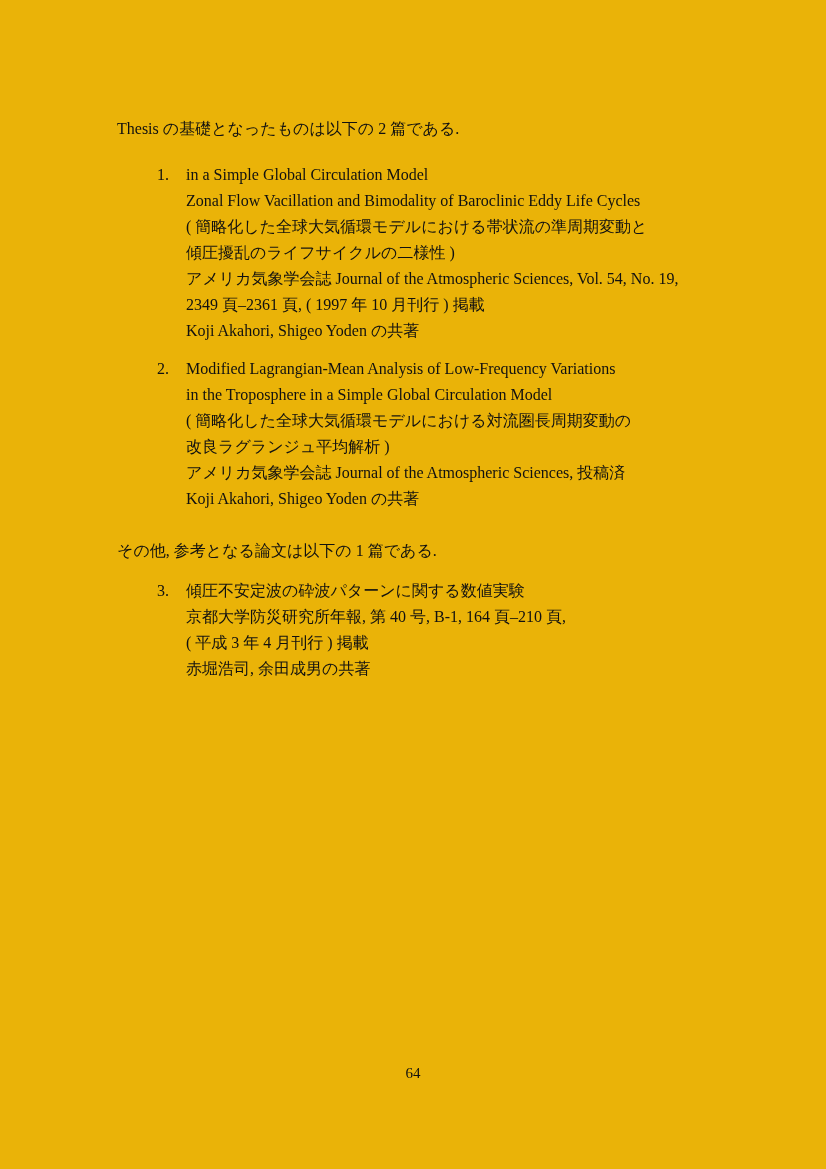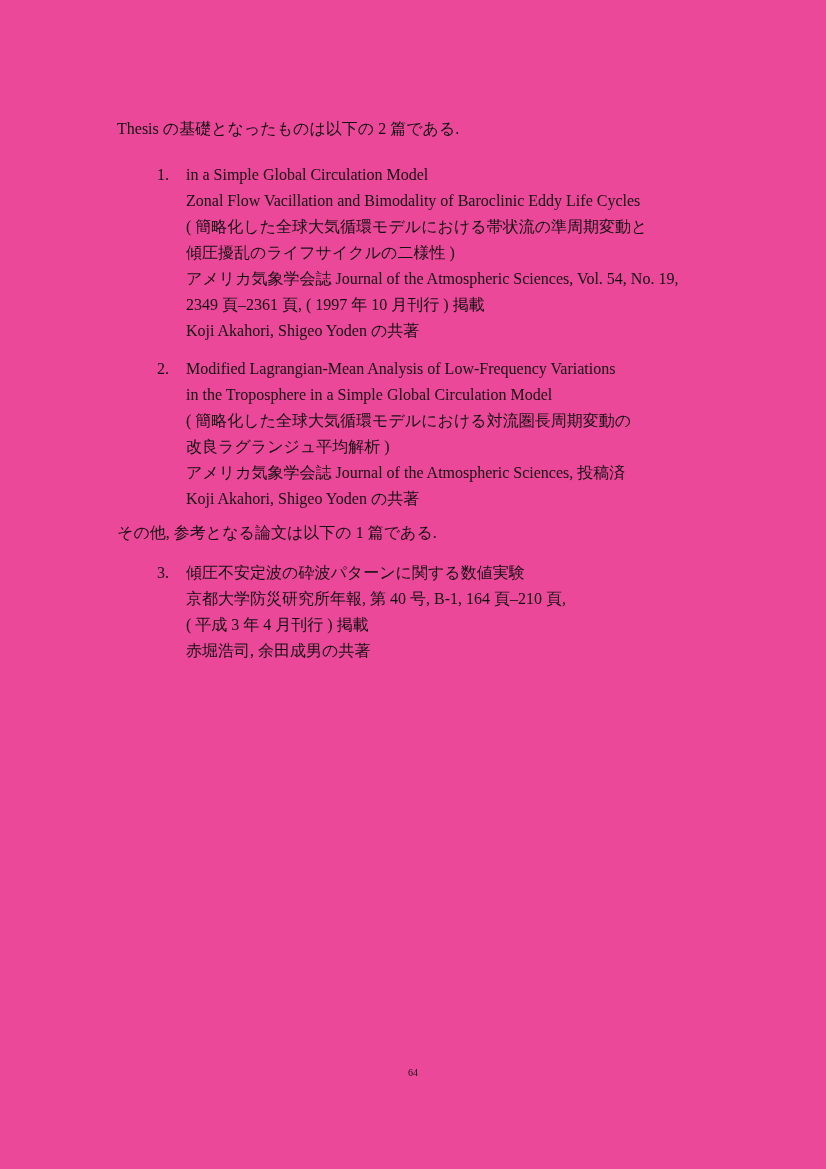--- a/index.html
+++ b/index.html
@@ -1,20 +1,20 @@
 <!DOCTYPE html>
 <html><head>
 <meta charset="utf-8">
 <style>
   html, body { margin: 0; padding: 0; background: #ffffff; }
   .sheet {
     position: relative;
     width: 826px;
     height: 1169px;
-    background: #ec4899;
+    background: #eab308;
     font-family: "Liberation Serif", "DejaVu Serif", serif;
     font-size: 16px;
     line-height: 26px;
     color: #111111;
     overflow: hidden;
   }
   .content {
     position: absolute;
     top: 116px;
     left: 117px;
@@ -29,29 +29,29 @@
   }
   .pub + .pub { margin-top: 12px; }
   .pub-num {
     flex: none;
     width: 17px;
     margin-right: 12px;
     text-align: left;
   }
   .pub-body { flex: 1 1 auto; }
   .line { white-space: nowrap; }
-  .para-secondary { margin-top: 8px; }
+  .para-secondary { margin-top: 26px; }
   .pub-last { margin-top: 14px; }
   .page-number {
     position: absolute;
     top: 1063px;
     left: 0;
     width: 100%;
     text-align: center;
-    font-size: 10px;
+    font-size: 15px;
     line-height: 20px;
   }
 </style>
 </head>
 <body>
 
 <div class="sheet">
   <div class="content">
 
     <p class="para">Thesis の基礎となったものは以下の 2 篇である.</p>

